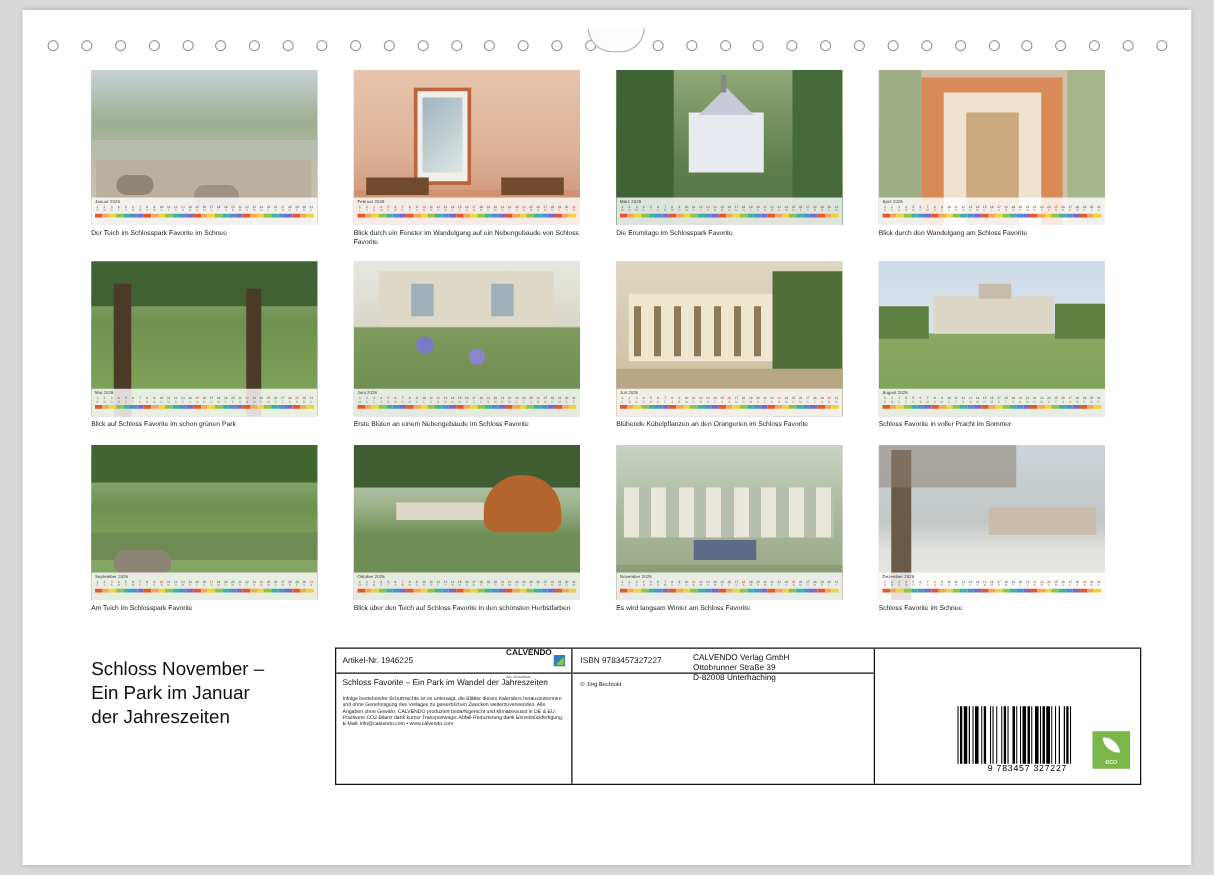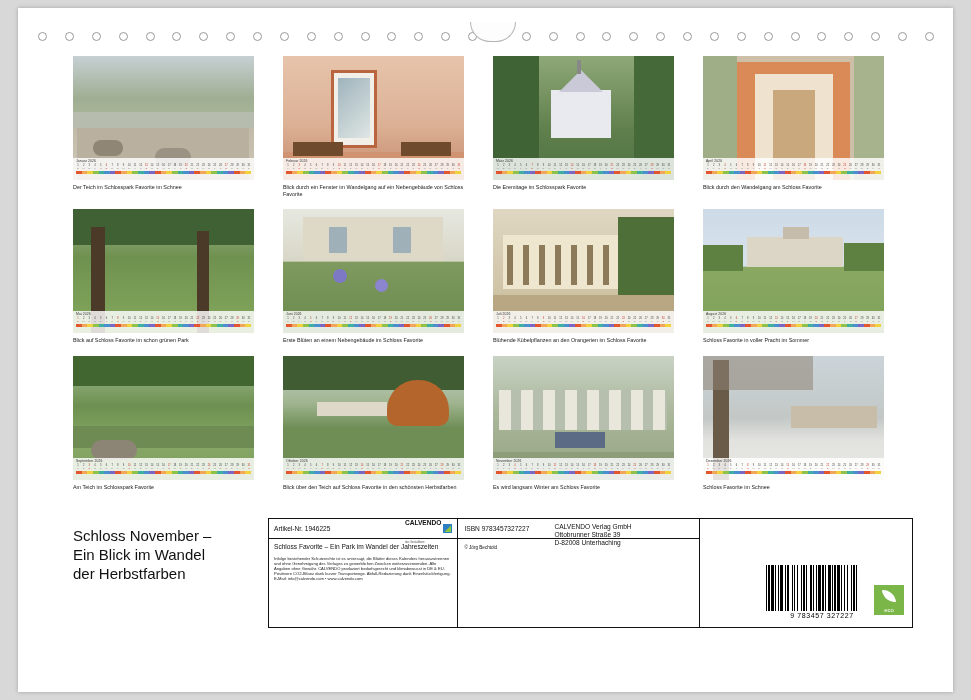--- a/index.html
+++ b/index.html
@@ -2385,22 +2385,22 @@
           </div>
         </div>
         <div class="caption">Schloss Favorite im Schnee</div>
       </div>
     </div>
 
   <div class="bottom">
 
     <div class="title-block">
       <div>Schloss November –</div>
-      <div>Ein Blick im Wandel</div>
-      <div>der Herbstfarben</div>
+      <div>Ein Park im Januar</div>
+      <div>der Jahreszeiten</div>
     </div>
 
     <div class="infobox">
 
       <div class="col col-a">
         <div class="art-row">
           <span class="artno">Artikel-Nr. 1946225</span>
           <span class="brand">
             <span>
               <span class="btext">CALVENDO</span><br>

